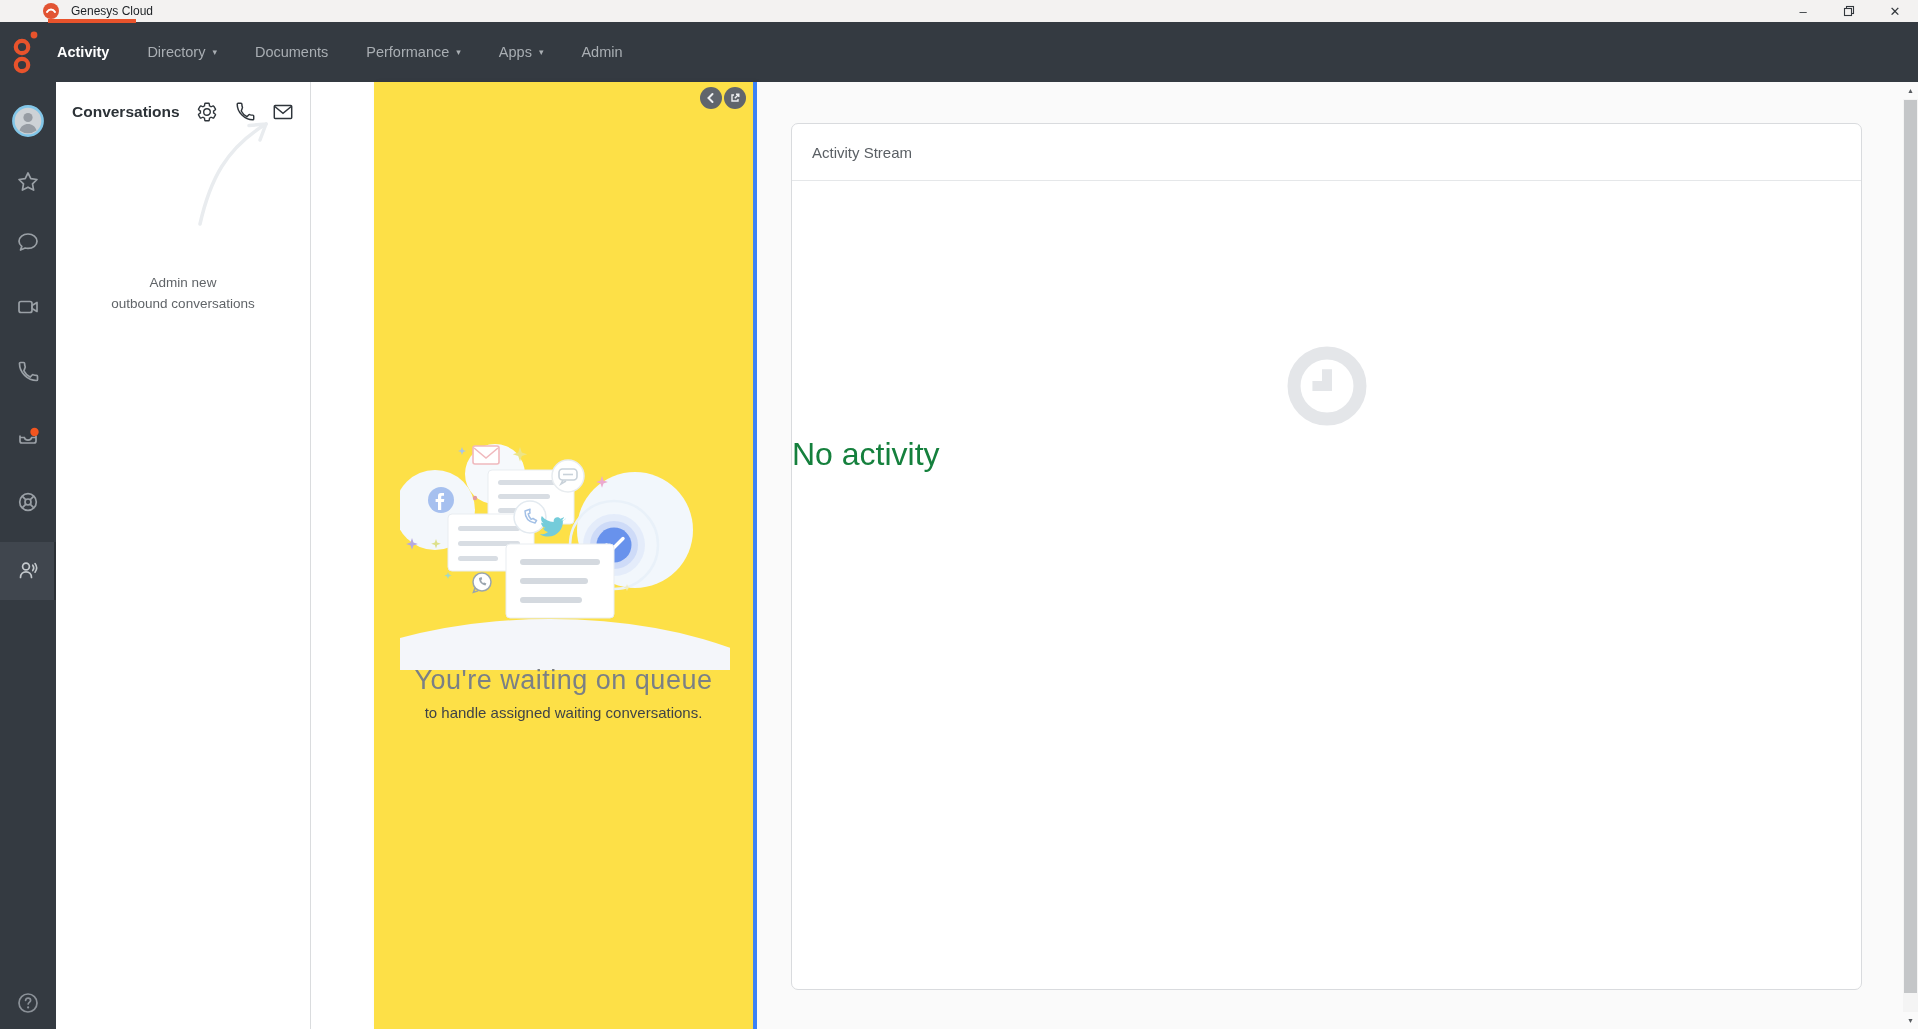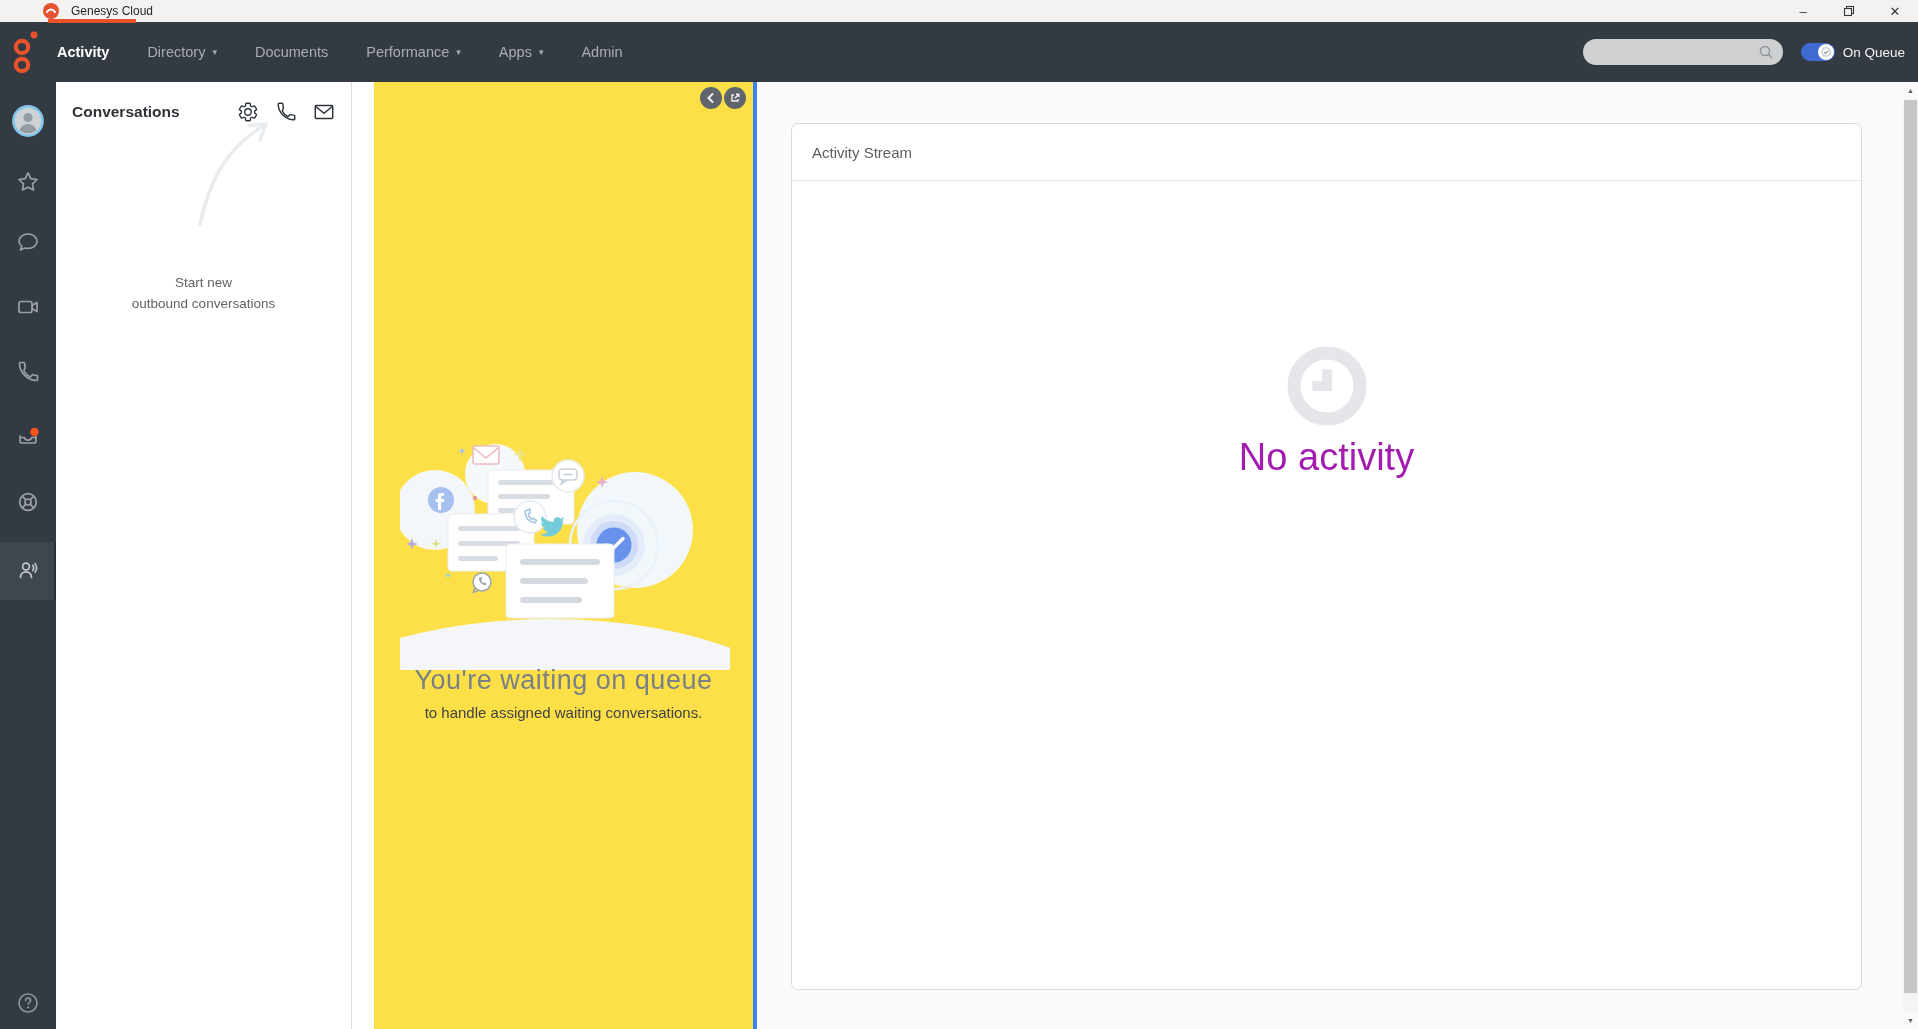--- a/index.html
+++ b/index.html
@@ -30,42 +30,42 @@
   .toggle-knob { position:absolute; right:1px; top:1px; width:16px; height:16px; border-radius:50%; background:#ffffff; display:flex; align-items:center; justify-content:center; }
   .on-queue-label { color:#f2f3f4; font-size:13.5px; margin-left:8px; }
 
   
   #sidebar { position:absolute; left:0; top:82px; width:56px; height:947px; background:#343a41; }
   .rail-icon { position:absolute; left:16px; width:24px; height:24px; cursor:pointer; }
   .rail-sel { position:absolute; left:0; top:460px; width:56px; height:58px; background:#40464e; }
   .rail-sel::after { content:""; position:absolute; right:0; top:0; width:2px; height:58px; background:#2c3136; }
 
   
-  #conv-panel { position:absolute; left:56px; top:82px; width:296px; height:947px; background:#ffffff; border-right:1px solid #dadcde; }
+  #conv-panel { position:absolute; left:56px; top:82px; width:255px; height:947px; background:#ffffff; border-right:1px solid #dadcde; }
   .conv-header { display:flex; align-items:center; height:60px; padding:0 16px; }
   .conv-title { font-size:15.5px; font-weight:bold; color:#2c3237; flex:1 1 auto; }
   .conv-actions { display:flex; gap:16px; align-items:center; }
   .conv-actions .act { width:22px; height:22px; cursor:pointer; }
   .conv-arrow { position:absolute; left:130px; top:28px; }
   .conv-hint { position:absolute; left:0; top:190px; width:100%; text-align:center; font-size:13.5px; color:#606468; line-height:21px; }
 
   
   #mid-panel { position:absolute; left:374px; top:82px; width:383px; height:947px; background:#fde047; border-right:4px solid #3b82f6; box-shadow:2px 0 5px rgba(0,0,0,0.05); }
   .mid-btns { position:absolute; top:5px; right:7px; display:flex; gap:2px; }
   .circle-btn { width:22px; height:22px; border-radius:50%; background:#60656c; display:flex; align-items:center; justify-content:center; cursor:pointer; }
   .illustration { position:absolute; left:26px; top:350px; }
   .queue-title { position:absolute; left:0; top:583px; width:100%; text-align:center; font-size:27px; color:#7b8085; letter-spacing:0.5px; }
   .queue-sub { position:absolute; left:0; top:622px; width:100%; text-align:center; font-size:15px; color:#3f4347; }
 
   
   #activity-region { position:absolute; left:757px; top:82px; width:1146px; height:947px; background:#fafafa; }
   .stream-card { position:absolute; left:34px; top:41px; width:1071px; height:867px; background:#ffffff; border:1px solid #d9dbde; border-radius:7px; }
   .stream-header { height:57px; display:flex; align-items:center; padding:0 20px; border-bottom:1px solid #e5e7e9; font-size:15px; color:#5a5f64; }
   .no-activity-clock { position:absolute; left:50%; top:216px; transform:translateX(-50%); }
-  .no-activity-text { position:absolute; left:0; top:312px; width:100%; text-align:center; font-size:38px; color:#a21caf; }
+  .no-activity-text { position:absolute; left:0; top:312px; width:100%; font-size:32px; color:#15803d; }
 
   
   #scrollbar { position:absolute; left:1903px; top:82px; width:15px; height:947px; background:#f4f4f4; }
   .sb-arrow { position:absolute; left:0; width:15px; height:17px; background:#fafafa; display:flex; align-items:center; justify-content:center; font-size:7px; color:#585c60; cursor:pointer; }
   .sb-up { top:0; }
   .sb-down { bottom:0; }
   .sb-thumb { position:absolute; left:1px; top:18px; width:13px; height:893px; background:#c4c6c8; cursor:pointer; }
 </style>
 </head>
 <body>
@@ -112,38 +112,20 @@
         <span class="nav-caret">▾</span>
       </div>
     <div class="nav-item">
         <span>Apps</span>
         <span class="nav-caret">▾</span>
       </div>
     <div class="nav-item">
         <span>Admin</span>
       </div>
   </div>
-  <div class="nav-right">
-    <div class="search-wrap">
-      <input class="search-pill" placeholder="" style="">
-      <svg width="16" height="16" viewBox="0 0 16 16">
-          <circle cx="7" cy="7" r="4.6" fill="none" stroke="#8f9397" stroke-width="1.5"></circle>
-          <path d="M10.4 10.4 L14 14" stroke="#8f9397" stroke-width="1.5"></path>
-        </svg>
-    </div>
-    <div class="toggle">
-      <div class="toggle-knob">
-        <svg width="10" height="10" viewBox="0 0 10 10">
-            <circle cx="5" cy="5" r="4.2" fill="none" stroke="#aab3bd" stroke-width="1"></circle>
-            <path d="M3 5.2 l1.4 1.4 L7.2 3.6" stroke="#8d97a2" stroke-width="1.2" fill="none"></path>
-          </svg>
-      </div>
-    </div>
-    <div class="on-queue-label">On Queue</div>
-  </div>
 </div>
 
 <div id="sidebar">
   <div class="rail-sel"></div>
 
   <svg class="rail-icon" style="top:23px; left:12px; width:32px; height:32px;" viewBox="0 0 32 32">
     <circle cx="16" cy="16" r="14.6" fill="#cdd2d6" stroke="#82c6e8" stroke-width="2.6"></circle>
     <circle cx="16" cy="12.5" r="4.6" fill="#969ca3"></circle>
     <path d="M7.5 25.5c1.2-4.4 4.6-6.6 8.5-6.6s7.3 2.2 8.5 6.6a14.6 14.6 0 0 1-17 0z" fill="#969ca3"></path>
   </svg>
@@ -204,21 +186,21 @@
         <rect x="2.5" y="5" width="19" height="14" rx="1" fill="none" stroke="#2f353b" stroke-width="1.6"></rect>
         <path d="M3 6 L12 13.5 L21 6" fill="none" stroke="#2f353b" stroke-width="1.6"></path>
       </svg>
     </div>
   </div>
   <svg class="conv-arrow" width="100" height="125" viewBox="0 0 100 125">
     <path d="M14 114 C 24 70, 40 38, 80 14" stroke="#e9ecef" stroke-width="3.5" fill="none" stroke-linecap="round"></path>
     <path d="M80 14 L63 15.5 M80 14 L74 30" stroke="#e9ecef" stroke-width="3.5" fill="none" stroke-linecap="round"></path>
   </svg>
   <div class="conv-hint">
-    <span>Start new</span><br>
+    <span>Admin new</span><br>
     <span>outbound conversations</span>
   </div>
 </div>
 
 <div id="mid-panel">
   <div class="mid-btns">
     <div class="circle-btn">
       <svg width="12" height="12" viewBox="0 0 12 12">
           <path d="M7.5 2 L3.5 6 L7.5 10" stroke="#eef0f1" stroke-width="2" fill="none" stroke-linecap="round"></path>
         </svg>

